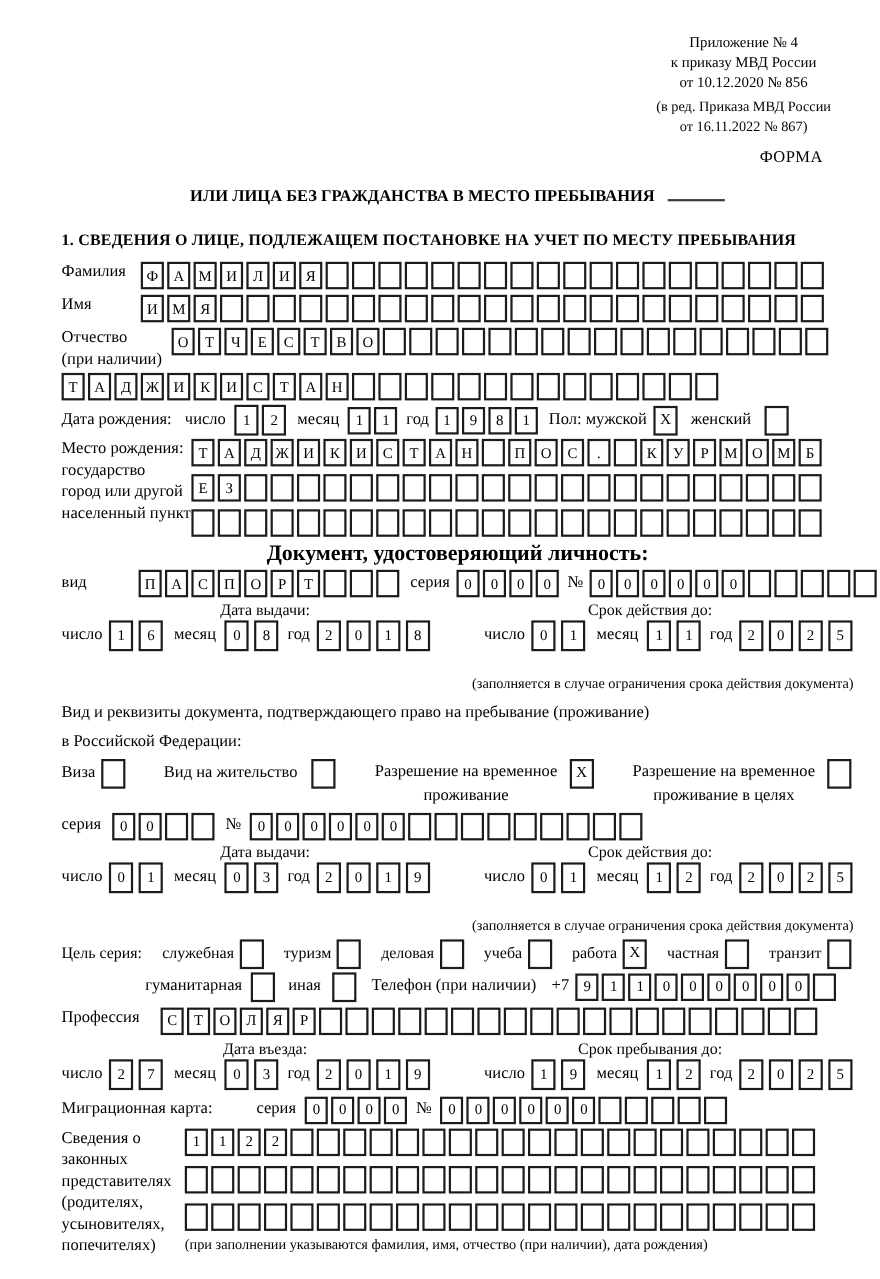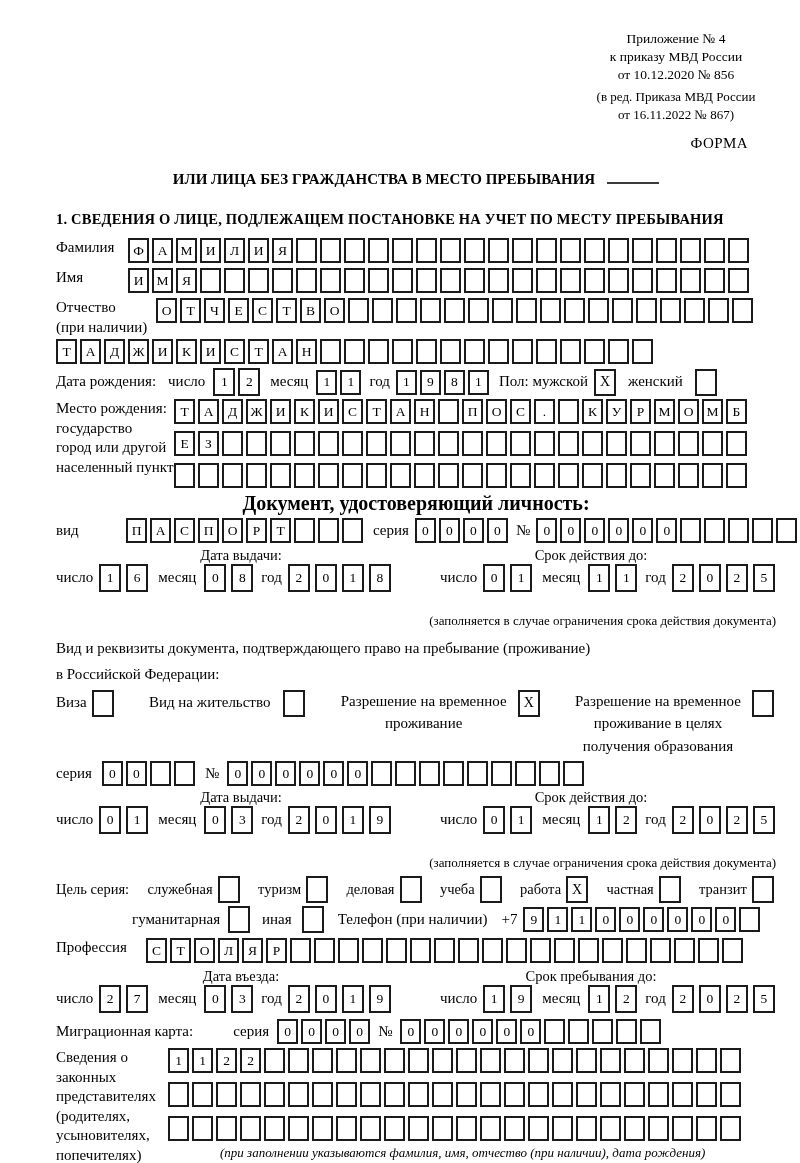--- a/index.html
+++ b/index.html
@@ -25,21 +25,21 @@
   .dgroup .boxes{gap:5px;}
   .dgroup .box{width:18px;height:24px;}
   .dl-row{display:flex;font-size:14.5px;font-weight:normal;}
   .dl1{width:370px;text-align:center;}
   .dl2{width:330px;text-align:center;}
   .note{text-align:right;font-size:13px;margin-top:21px;}
   .dochead{text-align:center;font-weight:bold;font-size:20px;margin-top:4px;}
   .optcol{text-align:center;line-height:1.5;flex:0 0 auto;}
   .pair{display:flex;align-items:center;gap:5px;flex:0 0 auto;}
   .spread{display:flex;justify-content:space-between;width:718px;}
-  .repnote{font-size:13px;margin-top:4px;margin-left:52px;font-style:italic;}
+  .repnote{font-size:13px;margin-top:4px;}
   .mt2{margin-top:2px}.mt3{margin-top:3px}.mt4{margin-top:4px}.mt5{margin-top:5px}
   .mt6{margin-top:6px}.mt10{margin-top:10px}
   .ml6{margin-left:6px}.ml8{margin-left:8px}.ml10{margin-left:10px}.ml12{margin-left:12px}.ml14{margin-left:14px}
 </style>
 </head>
 <body>
 
 <div class="hdr">
   <div>Приложение № 4</div>
   <div>к приказу МВД России</div>
@@ -401,21 +401,20 @@
     <span class="optcol">
       <div>Разрешение на временное</div>
       <div>проживание</div>
     </span>
     <span class="chk ml6">X</span>
   </span>
   <span class="pair" style="align-items:flex-start">
     <span class="optcol">
       <div>Разрешение на временное</div>
       <div>проживание в целях</div>
-      <div>получения образования</div>
     </span>
     <span class="chk ml6"></span>
   </span>
 </div>
 
 <div class="rowc mt4">
   <span class="lbl">серия</span>
   <span class="boxes ml10">
       <span class="box">0</span>
       <span class="box">0</span>

